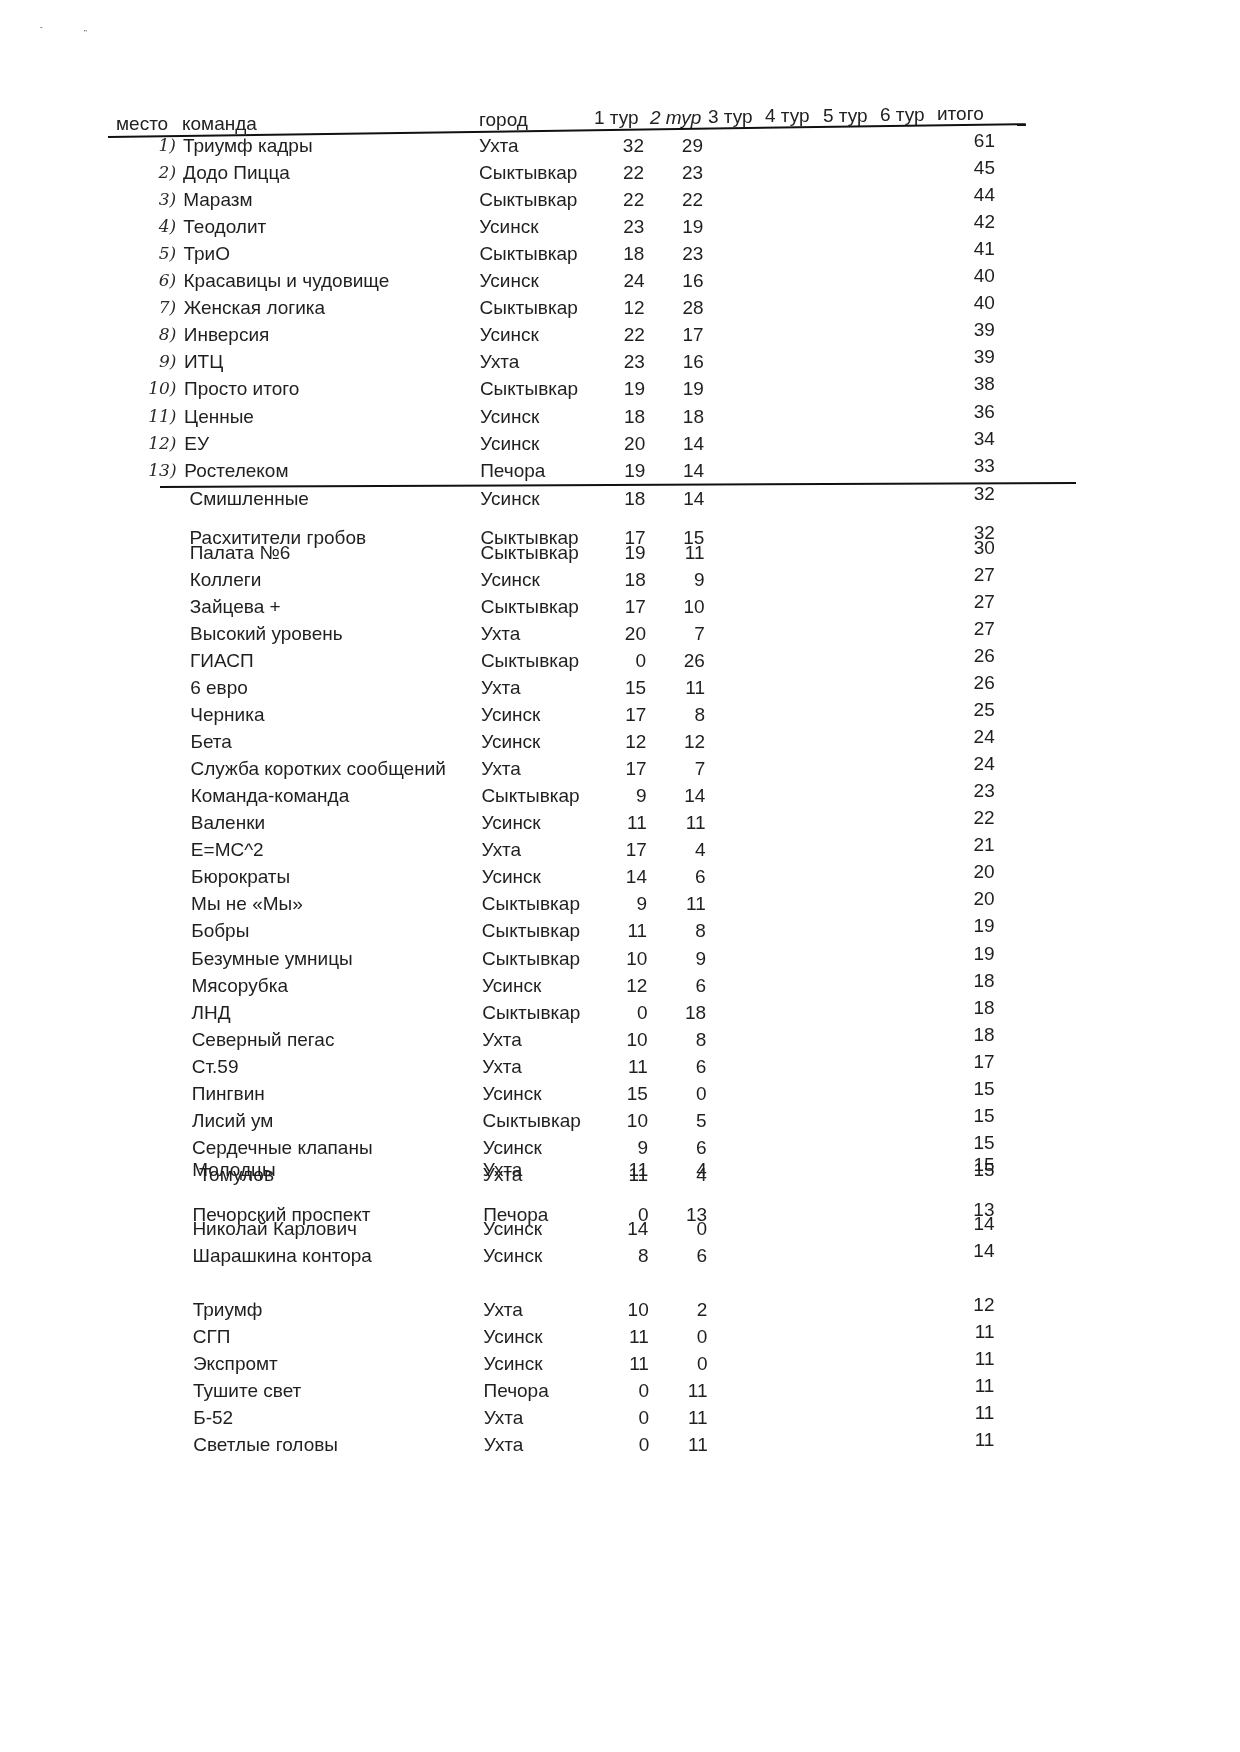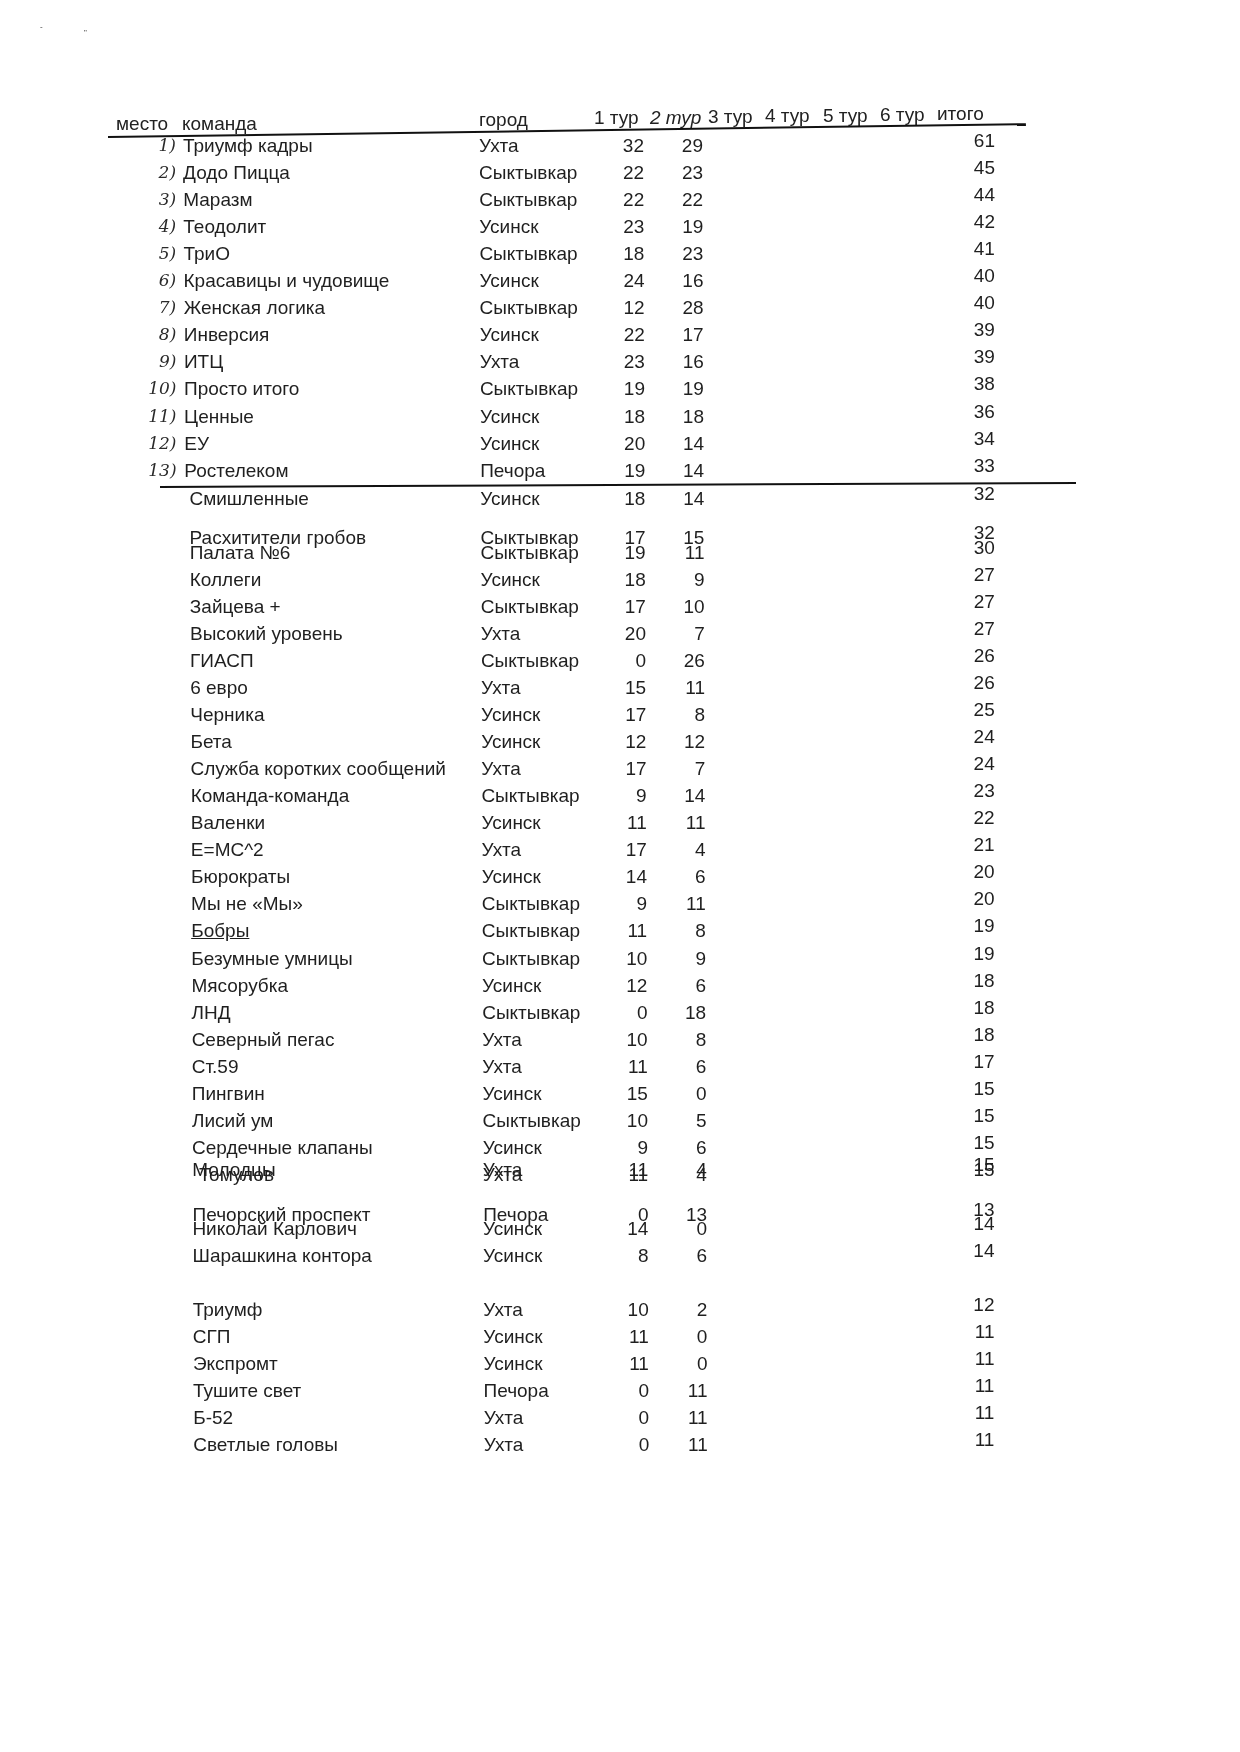--- a/index.html
+++ b/index.html
@@ -276,21 +276,21 @@
       <div class="row" style="top: 893.4px;">
         <span class="place" style="left:147.232px;"></span>
         <span style="left:191.08px;">Мы не «Мы»</span>
         <span style="left:481.772px;">Сыктывкар</span>
         <span class="num" style="left:617.08px;">9</span>
         <span class="num" style="left:675.772px;">11</span>
         <span class="total" style="left:954.6640000000001px; top:-5px;">20</span>
       </div>
       <div class="row" style="top: 920.45px;">
         <span class="place" style="left:147.276px;"></span>
-        <span style="left:191.19px;text-decoration:underline;">Бобры</span>
+        <span style="left:191.19px;">Бобры</span>
         <span style="left:481.871px;">Сыктывкар</span>
         <span class="num" style="left:617.19px;">11</span>
         <span class="num" style="left:675.871px;">8</span>
         <span class="total" style="left:954.652px; top:-5px;">19</span>
       </div>
       <div class="row" style="top: 947.5px;">
         <span class="place" style="left:147.32px;"></span>
         <span style="left:191.3px;">Безумные умницы</span>
         <span style="left:481.97px;">Сыктывкар</span>
         <span class="num" style="left:617.3px;">10</span>

